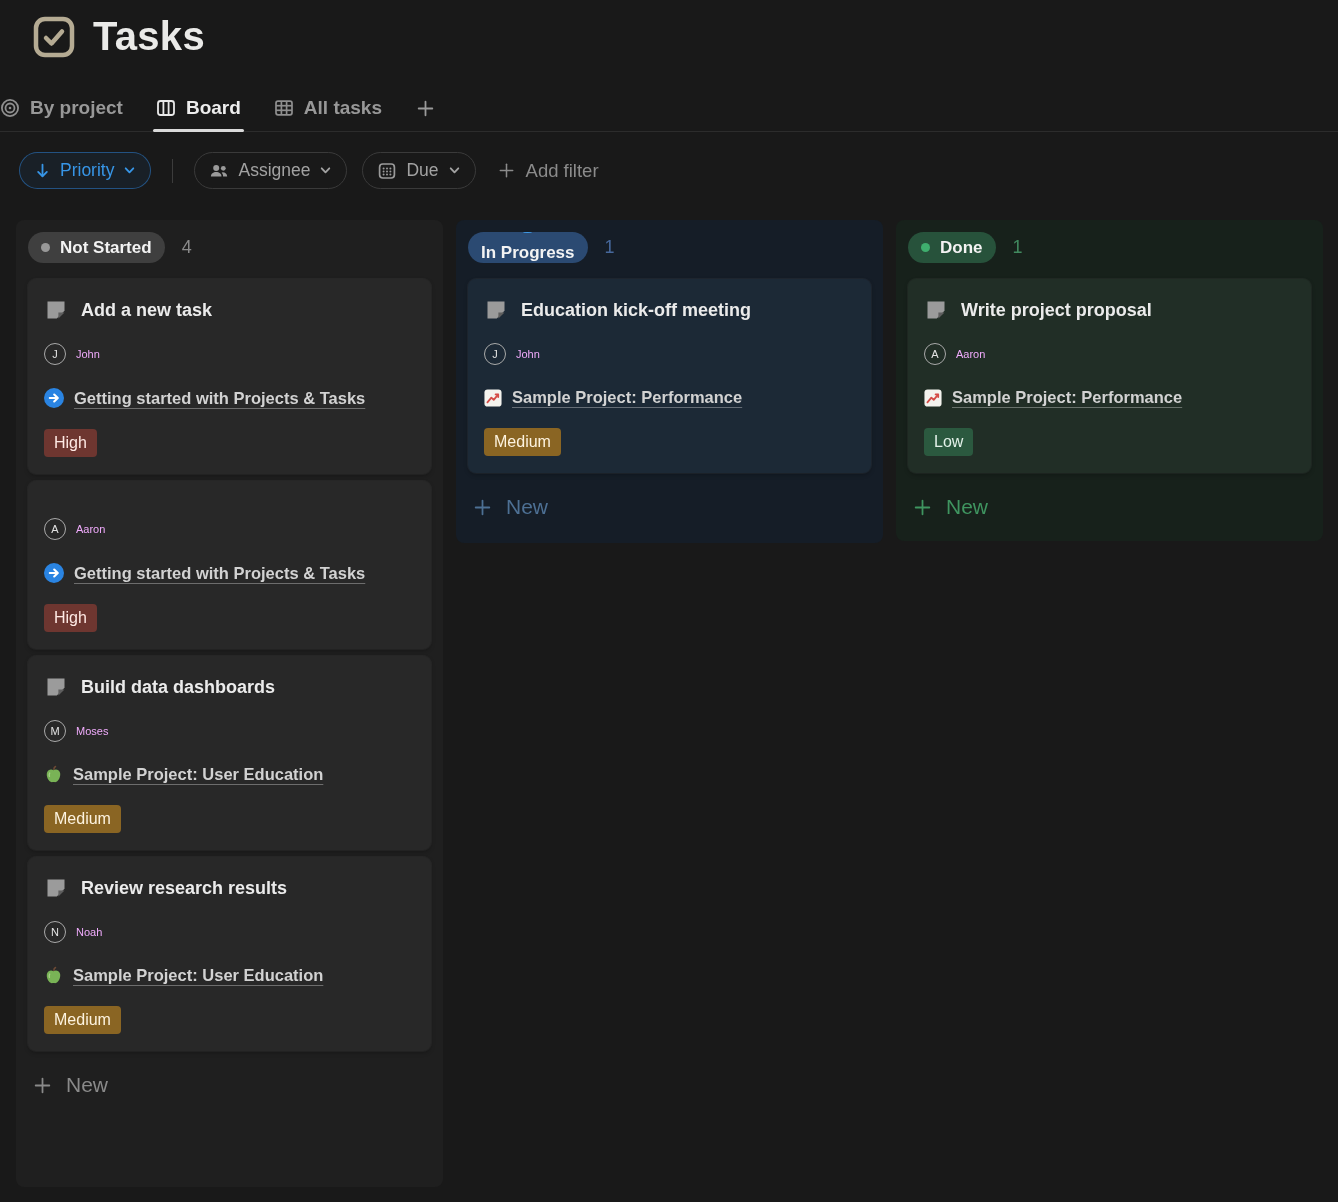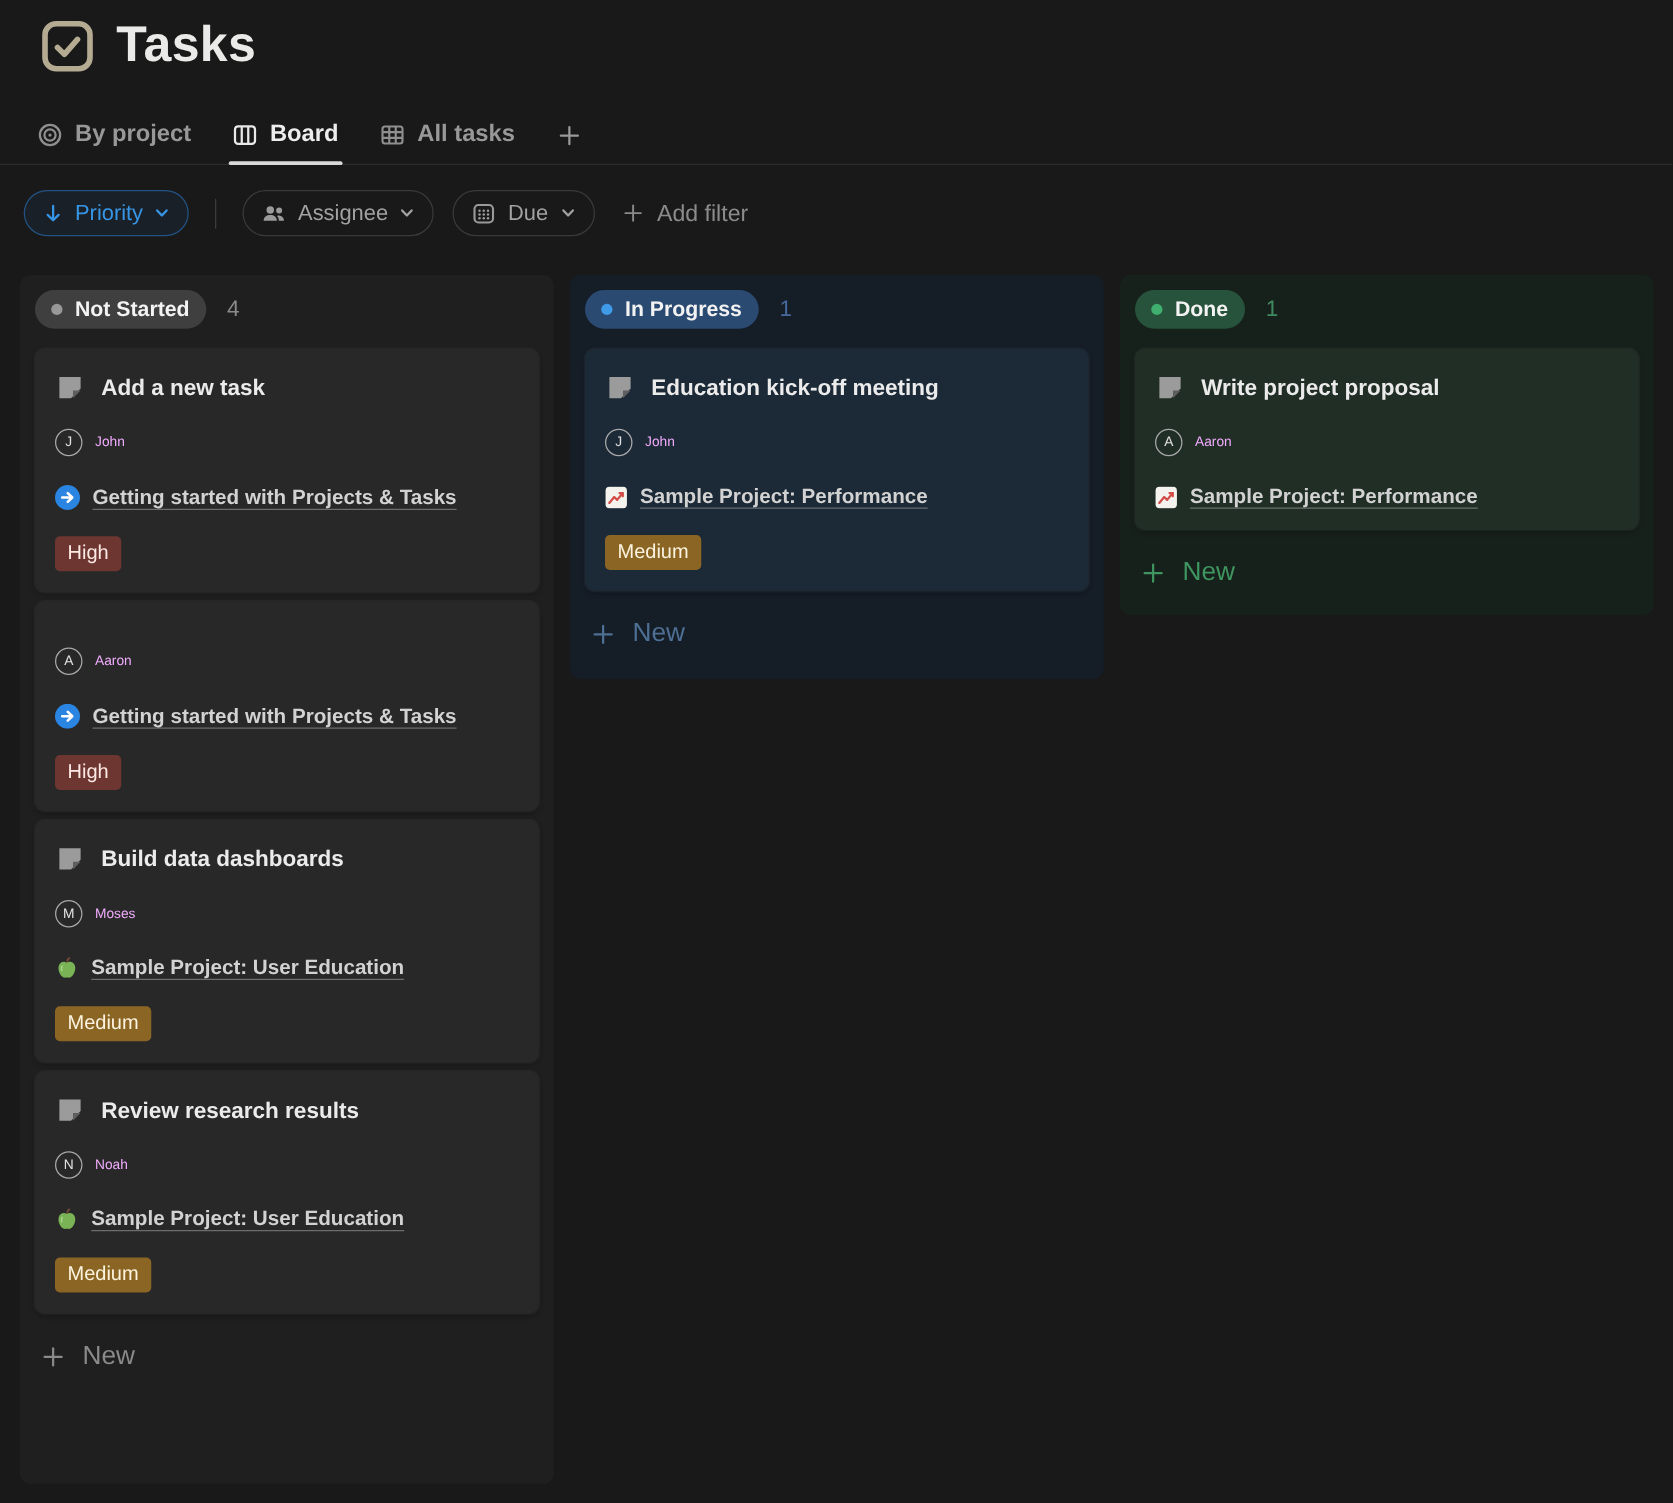--- a/index.html
+++ b/index.html
@@ -11,21 +11,21 @@
     color: #e8e8e8;
     -webkit-font-smoothing: antialiased;
   }
 
   
   .header { display: flex; align-items: center; gap: 17px; padding: 14px 0 0 32px; }
   .page-title { font-size: 40px; font-weight: 700; color: #eaeae8; margin: 0; letter-spacing: 0.3px; }
 
   
   .tabs { display: flex; align-items: center; gap: 33px; height: 47px; margin-top: 26px;
-          padding-left: 30px; border-bottom: 1px solid #2c2c2c; }
+          border-bottom: 1px solid #2c2c2c; }
   .tab { display: flex; align-items: center; gap: 10px; height: 100%; position: relative;
          font-size: 19px; font-weight: 600; color: #989898; cursor: pointer; }
   .tab.active { color: #ededed; font-weight: 700; }
   .tab.active::after { content: ""; position: absolute; left: -3px; right: -3px; bottom: -1px;
                        height: 3px; background: #d9d9d9; border-radius: 2px; }
   .add-view-btn { display: flex; align-items: center; color: #9a9a9a; cursor: pointer; margin-left: 0; }
 
   
   .toolbar { display: flex; align-items: center; gap: 15px; margin-top: 20px; padding-left: 19px; }
   .pill { display: inline-flex; align-items: center; gap: 9px; height: 37px; padding: 0 14px;
@@ -39,21 +39,21 @@
   .board { display: flex; align-items: flex-start; gap: 13px; margin-top: 31px; padding: 0 17px 0 16px; }
   .column { width: 427px; flex: none; border-radius: 8px; padding: 12px; }
   .column--0 { background: #1f1f1f; min-height: 967px; }
   .column--1 { background: #151d27; }
   .column--2 { background: #17211b; text-align: right; }
 
   .column-header { display: flex; align-items: center; gap: 17px; margin: 0 0 16px 0; }
   .status-pill { display: inline-flex; align-items: center; gap: 10px; height: 31px; padding: 0 13px;
                  border-radius: 16px; font-size: 17px; font-weight: 700; color: #f3f3f3; cursor: pointer; }
   .column--0 .status-pill { background: #3f3f3f; justify-content: center; }
-  .column--1 .status-pill { background: #2b4a72; }
+  .column--1 .status-pill { background: #2b4a72; flex-direction: column; }
   .column--2 .status-pill { background: #27523b; }
   .status-dot { width: 9px; height: 9px; border-radius: 50%; }
   .column--0 .status-dot { background: #989898; }
   .column--1 .status-dot { background: #3f9be8; }
   .column--2 .status-dot { background: #3fae6e; }
   .count { font-size: 18px; color: #8a8a8a; }
   .column--1 .count { color: #46689c; }
   .column--2 .count { color: #418a5f; }
 
   .card { border-radius: 8px; padding: 16px 16px 17px; margin-bottom: 7px; cursor: pointer;
@@ -430,20 +430,23 @@
       <div class="card-row project-row">
         <span class="project-icon">
           <svg viewBox="0 0 20 20" width="18" height="18">
             <rect x="0.5" y="0.5" width="19" height="19" rx="3.5" fill="#f4f3ee"></rect>
             <path d="M3.8 14.8 L8.2 9.6 L10.8 12.1 L15.6 6.2" stroke="#d44c47" stroke-width="2" fill="none" stroke-linejoin="round" stroke-linecap="round"></path>
             <path d="M12.9 6 H15.8 V8.9" stroke="#d44c47" stroke-width="2" fill="none" stroke-linejoin="round" stroke-linecap="round"></path>
           </svg>
         </span>
         <span class="project-link">Sample Project: Performance</span>
       </div>
+      <div class="card-row tag-row">
+        <span class="tag tag--Low">Low</span>
+      </div>
     </article>
 
     <div class="new-row">
       <span>
         <svg viewBox="0 0 20 20" width="21" height="21" stroke="currentColor" stroke-width="1.7" stroke-linecap="round">
           <line x1="10" y1="3.5" x2="10" y2="16.5"></line>
             <line x1="3.5" y1="10" x2="16.5" y2="10"></line>
         </svg>
       </span>
       <span>New</span>

